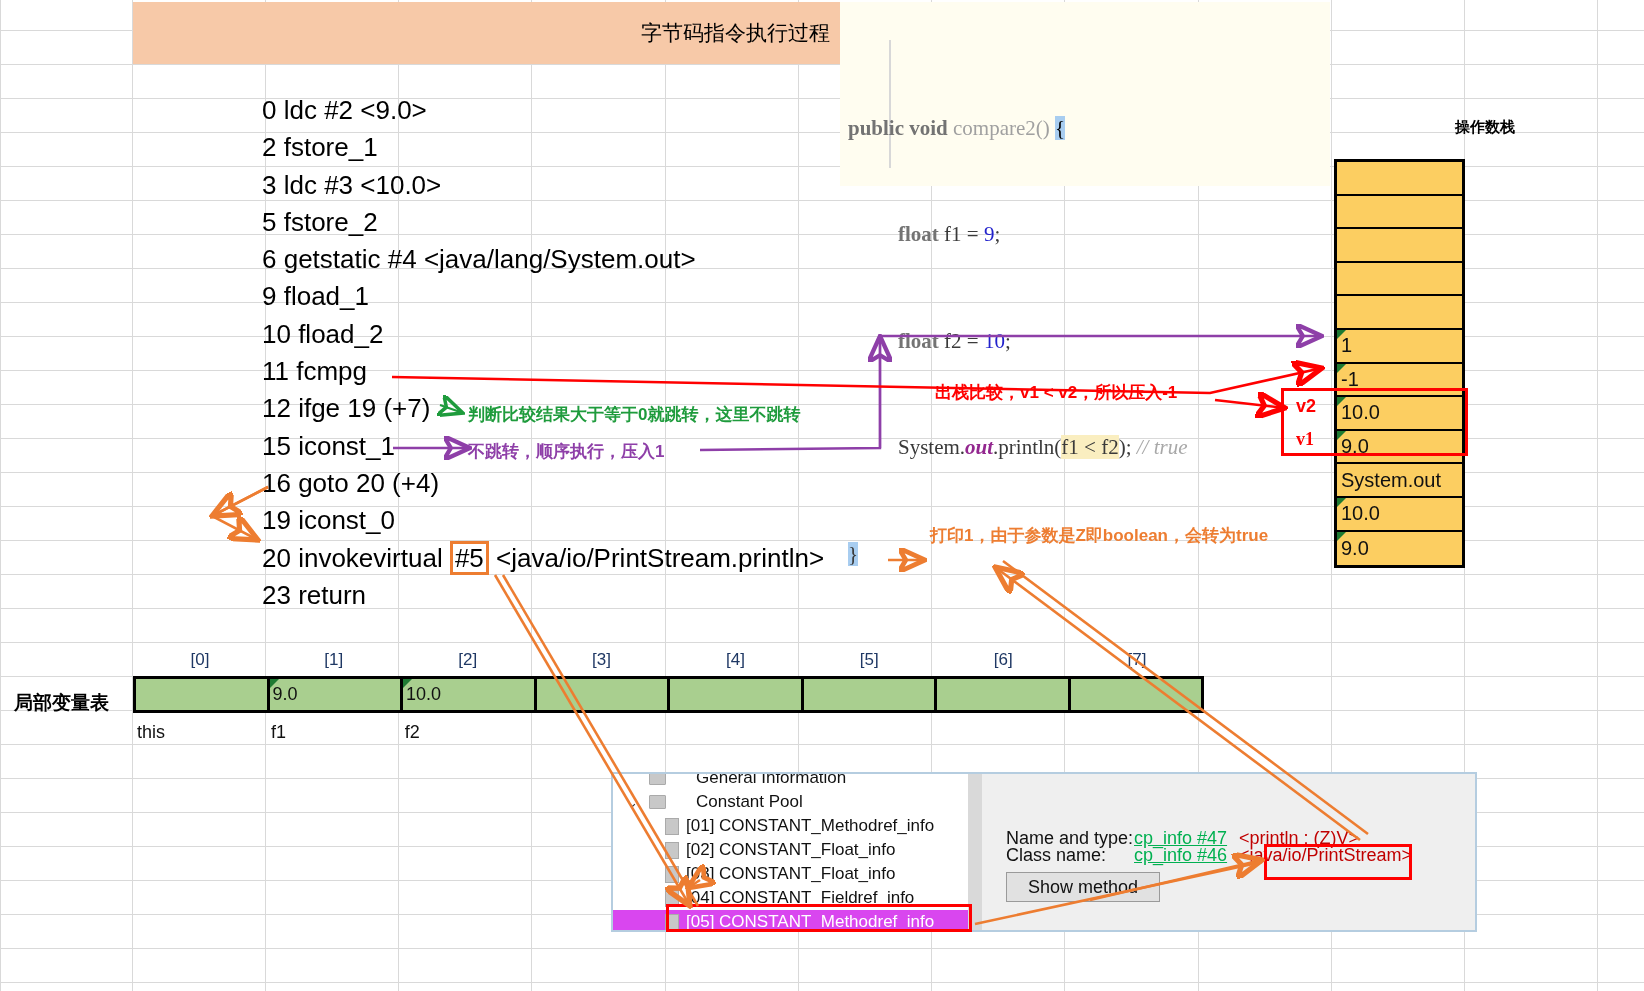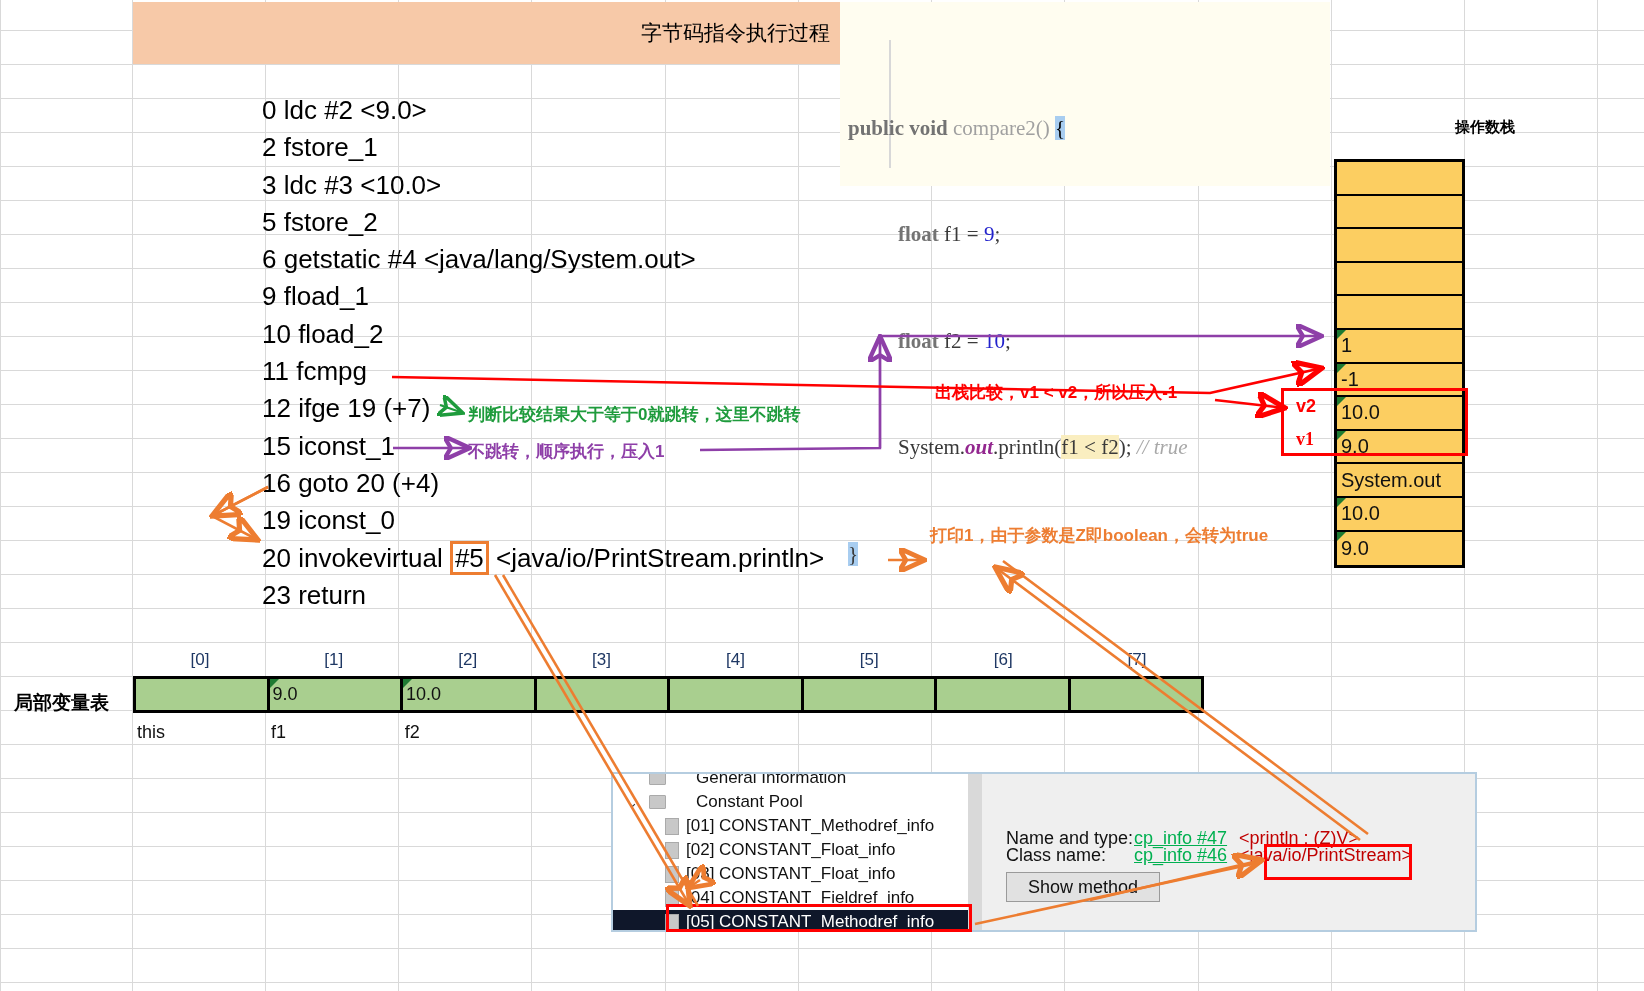--- a/index.html
+++ b/index.html
@@ -109,21 +109,21 @@
     border:2px solid #b5cde0;background:#ffffff;box-sizing:border-box;
     display:flex;overflow:hidden;
   }
   #jcl-tree{
     width:355px;position:relative;background:#fff;overflow:hidden;
     font-size:17px;color:#111;
   }
   .tree-row{height:24px;display:flex;align-items:center;white-space:nowrap;padding-left:22px;}
   .tree-row.root{padding-left:36px;gap:23px;}
   .tree-row.child{padding-left:52px;text-align:center;}
-  .tree-row.sel{background:#0f172a;color:#fff;}
+  .tree-row.sel{background:#d946ef;color:#fff;}
   .chev{position:absolute;left:14px;font-size:13px;color:#333;}
   .folder-ico{
     width:15px;height:12px;background:#c8c8c8;border:1px solid #aaa;
     margin-right:7px;border-radius:1px;flex:none;
   }
   .file-ico{
     width:12px;height:15px;background:#c8c8c8;border:1px solid #aaa;
     margin-right:7px;flex:none;
   }
   #jcl-scroll{width:14px;background:#d9d9d9;flex:none;}

